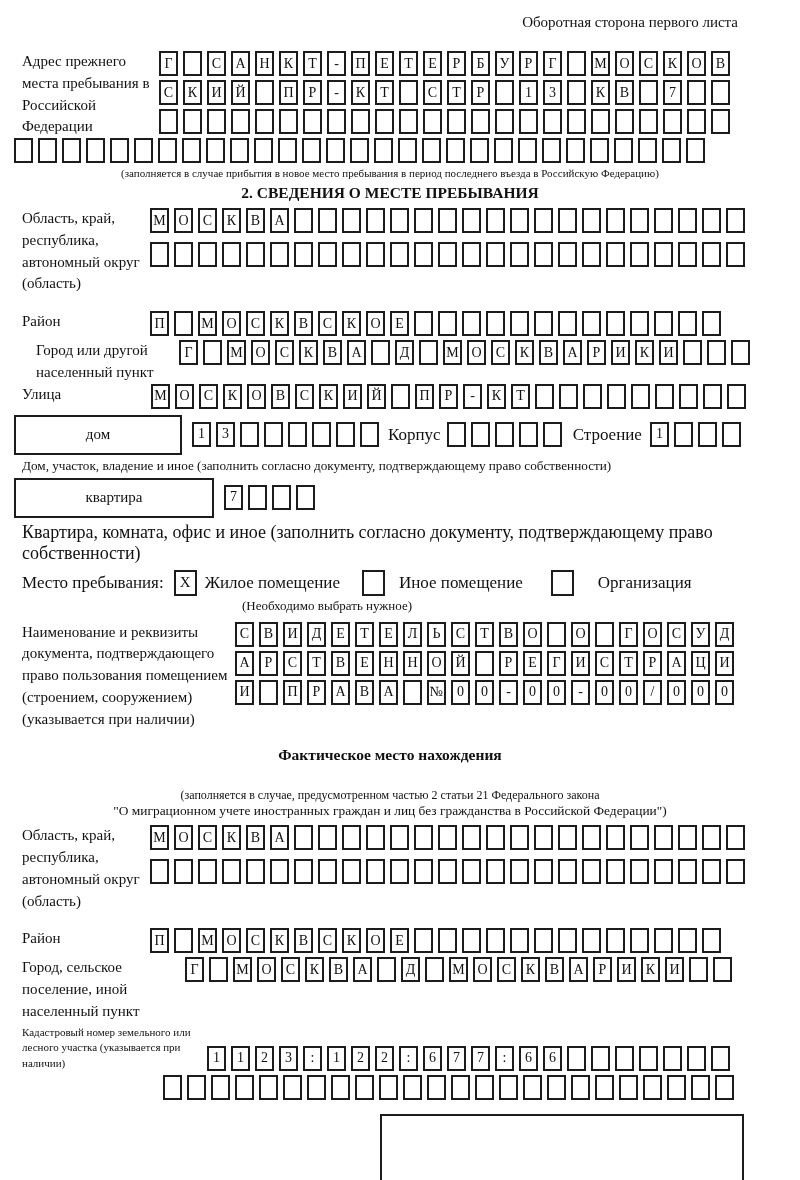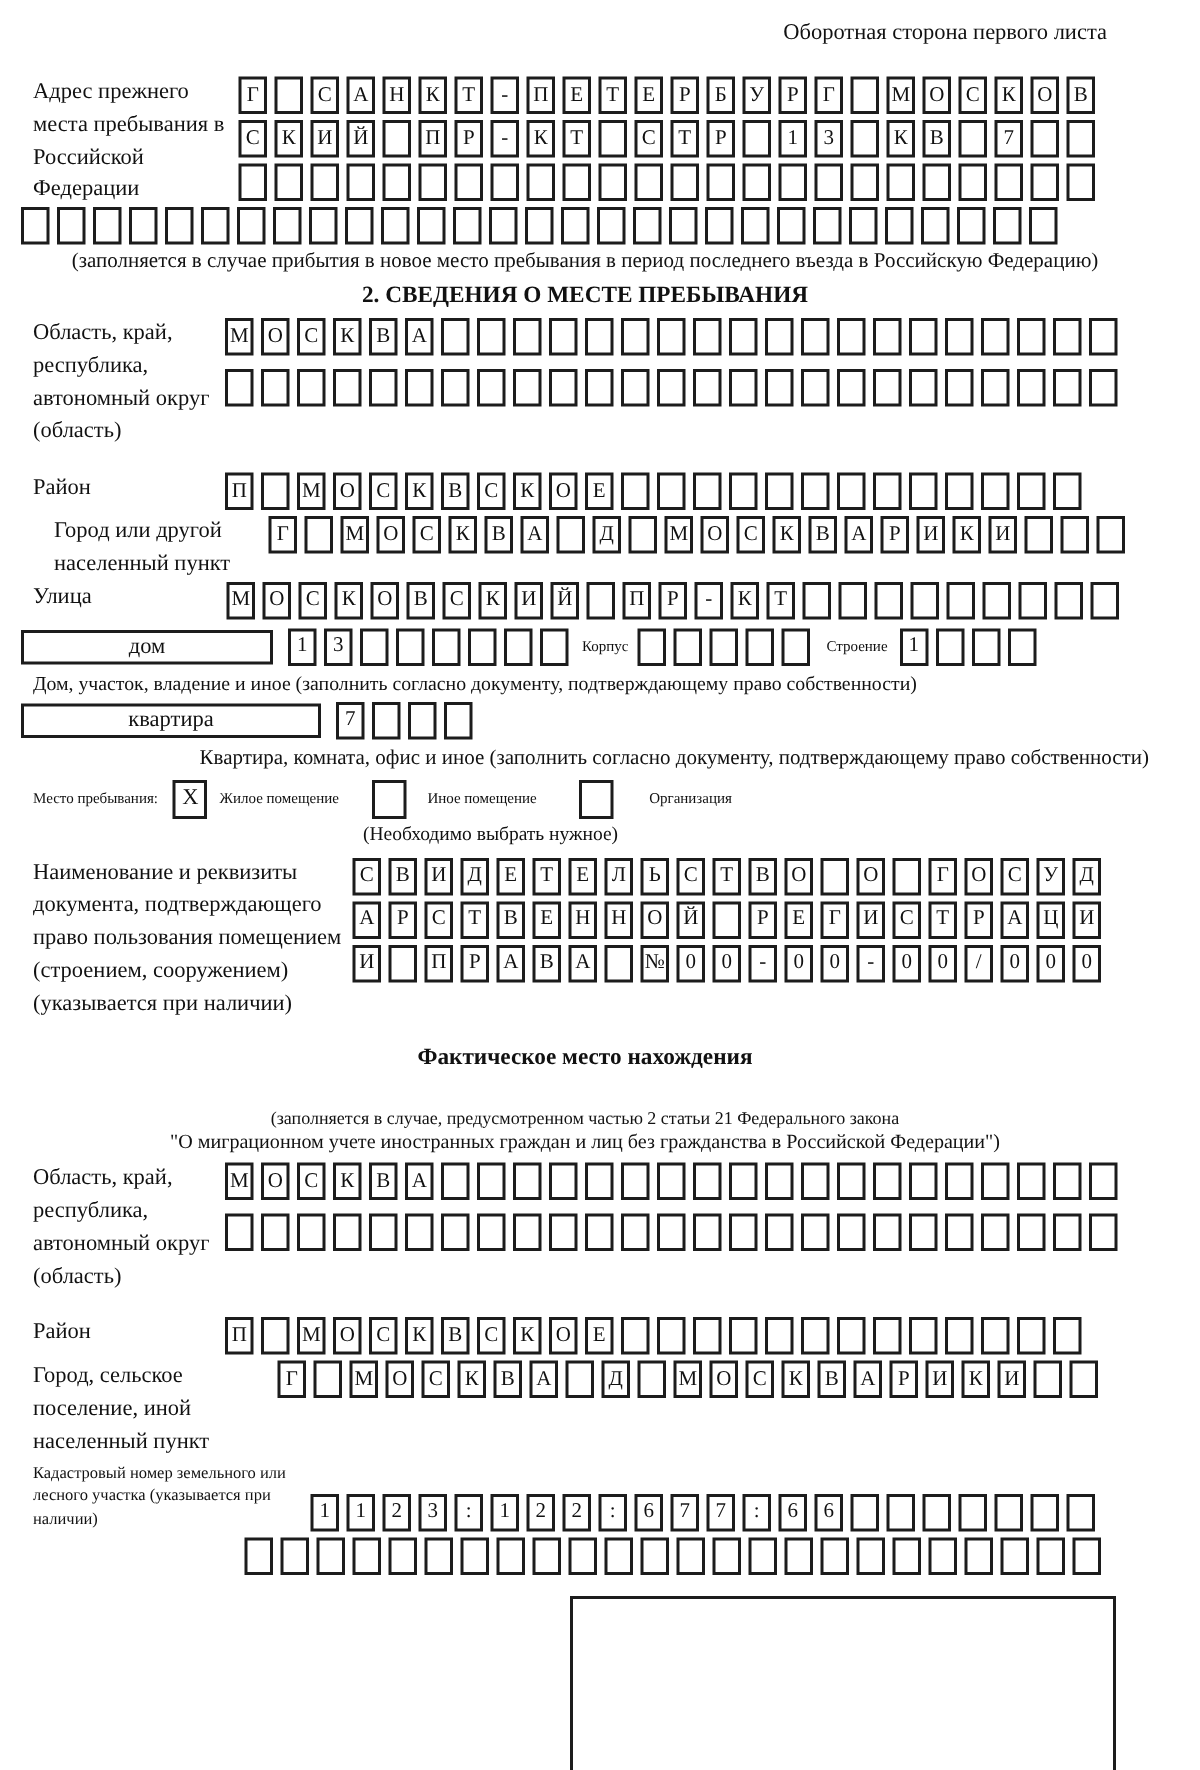--- a/index.html
+++ b/index.html
@@ -24,46 +24,46 @@
   .cellrow { display: flex; height: 26px; margin-bottom: 3px; }
   .cell {
     width: 19px; height: 25px;
     border: 2px solid #1c1c1c;
     margin-right: 5px;
     display: inline-flex; align-items: center; justify-content: center;
     font-size: 14px; font-family: "Liberation Serif", "DejaVu Serif", serif;
     flex: 0 0 auto;
   }
 
-  .note { font-size: 14px; }
+  .note { font-size: 11px; }
   .note-center { text-align: center; }
   .section-title { text-align: center; font-weight: bold; font-size: 15.5px; }
 
   .w132 { width: 137px; flex: 0 0 137px; }
   .w128 { width: 128px; flex: 0 0 128px; }
   .w143 { width: 143px; flex: 0 0 143px; }
   .w112 { width: 112px; flex: 0 0 112px; }
   .w160 { width: 163px; flex: 0 0 163px; }
   .w185 { width: 185px; flex: 0 0 185px; }
   .w213 { width: 213px; flex: 0 0 213px; }
 
   .named-box {
-    border: 2px solid #1c1c1c; height: 23px;
+    border: 2px solid #1c1c1c; height: 40px;
     display: flex; align-items: center; justify-content: center;
     font-size: 15px;
   }
   .dom-box { width: 168px; }
   .kv-box { width: 200px; }
 
   .checkbox {
     width: 23px; height: 26px; border: 2px solid #1c1c1c;
     display: inline-flex; align-items: center; justify-content: center;
     font-size: 15px; flex: 0 0 auto;
   }
-  .opt-label { font-size: 10px; line-height: 26px; }
+  .opt-label { font-size: 17px; line-height: 26px; }
 
   .big-box {
     border: 2px solid #1c1c1c;
     width: 364px; height: 174px;
     margin-left: 366px;
   }
 </style>
 </head>
 <body>
 
@@ -372,21 +372,21 @@
 
   <div class="flexrow" style="align-items:center;">
     <div class="named-box kv-box">квартира</div>
     <div class="cellrow" style="margin:0 0 0 10px;">
         <span class="cell">7</span>
         <span class="cell"></span>
         <span class="cell"></span>
         <span class="cell"></span>
       </div>
   </div>
-  <div class="note" style="font-size:14px; margin:4px 0 6px 8px;text-align:right;">Квартира, комната, офис и иное (заполнить согласно документу, подтверждающему право собственности)</div>
+  <div class="note" style="font-size:18px; margin:4px 0 6px 8px;">Квартира, комната, офис и иное (заполнить согласно документу, подтверждающему право собственности)</div>
 
   <div class="flexrow" style="margin-left:8px; align-items:center;">
     <div class="opt-label">Место пребывания:</div>
     <div class="checkbox" style="margin-left:10px;">X</div>
     <div class="opt-label" style="margin-left:8px;">Жилое помещение</div>
     <div class="checkbox" style="margin-left:22px;"></div>
     <div class="opt-label" style="margin-left:14px;">Иное помещение</div>
     <div class="checkbox" style="margin-left:28px;"></div>
     <div class="opt-label" style="margin-left:24px;">Организация</div>
   </div>

